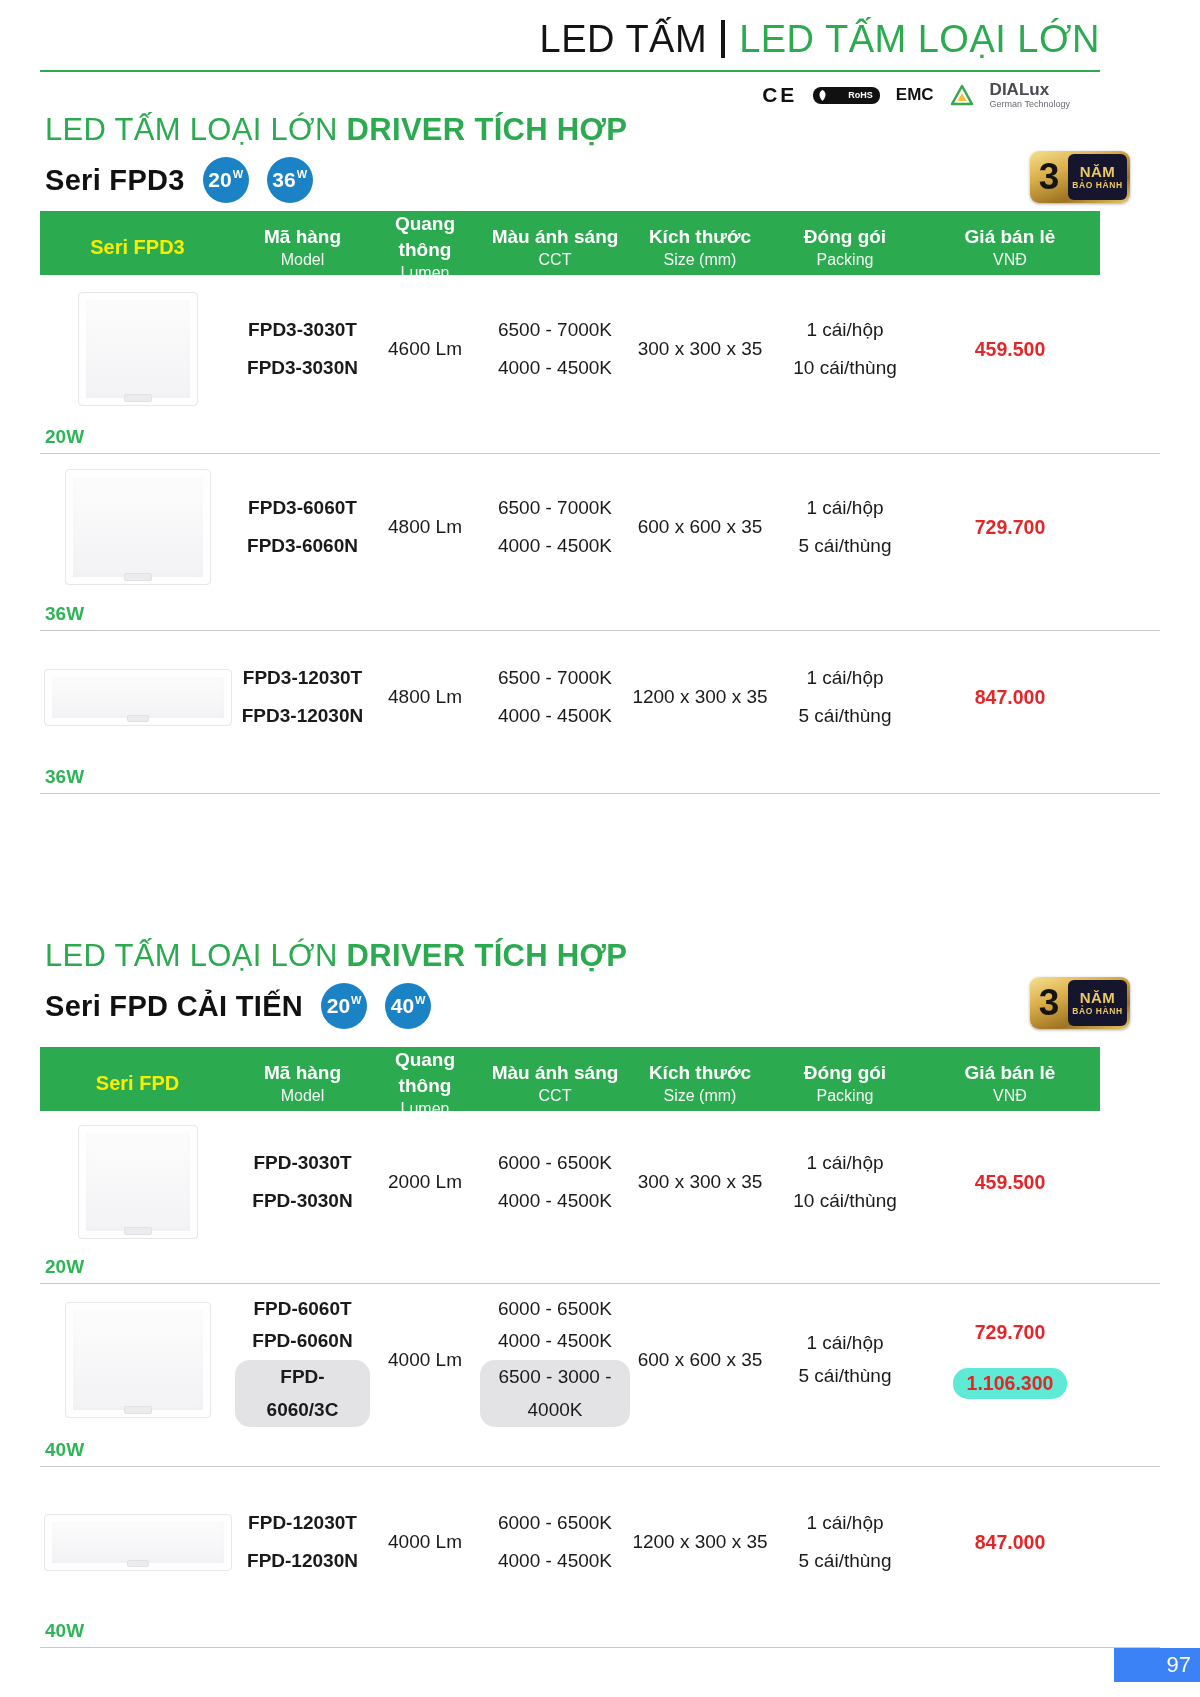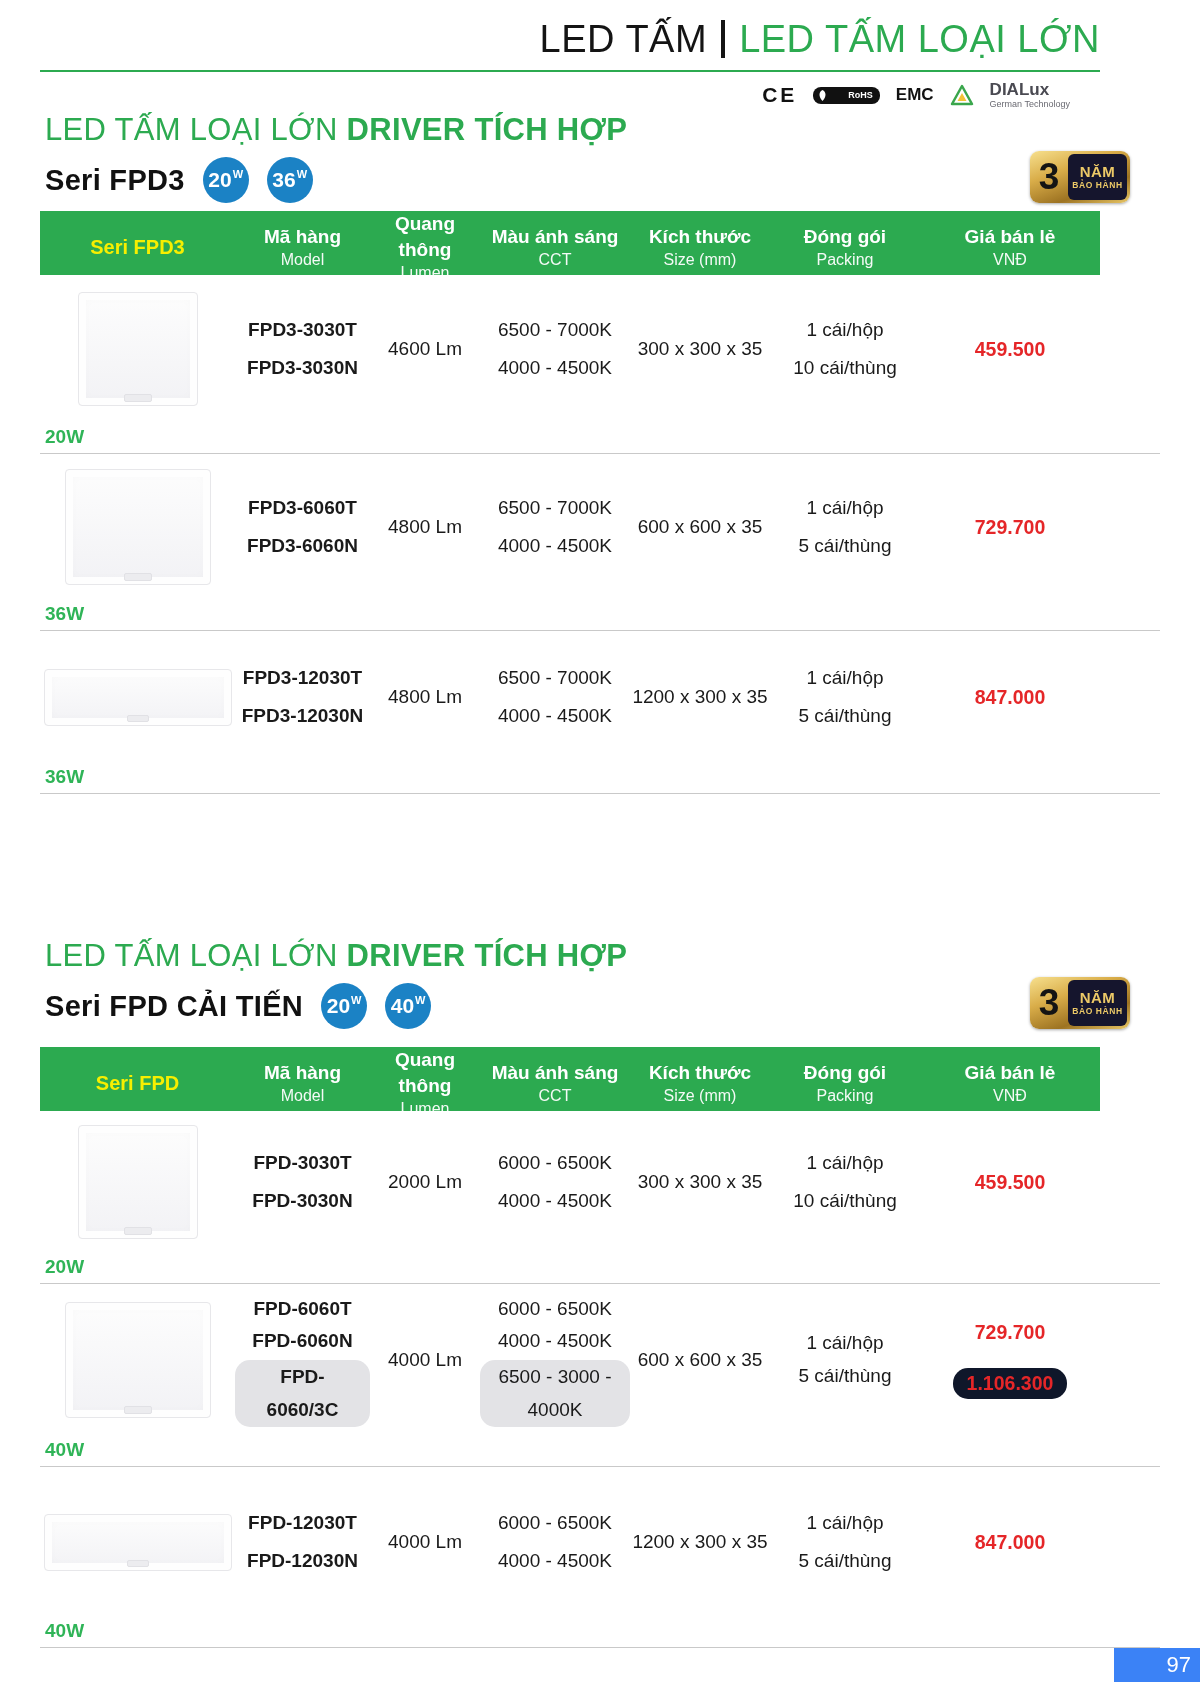--- a/index.html
+++ b/index.html
@@ -63,21 +63,21 @@
   .h-series { color:#f7ef00; font-weight:800; font-size:20px; text-align:center; }
 
   .trow { display:grid; grid-template-columns:195px 135px 110px 150px 140px 150px 180px;
           width:1060px; margin-left:40px; align-items:center; }
   .cell { text-align:center; font-size:19px; color:#1a1a1a; }
   .model { font-weight:700; line-height:2.0; }
   .val   { line-height:2.0; }
   .tight .model, .tight .val { line-height:1.72; }
   .price { color:#e52628; font-weight:800; font-size:19.5px; }
   .pill  { background:#e3e3e6; border-radius:15px; display:inline-block; padding:1px 12px; line-height:1.55; margin-top:2px; }
-  .price-pill { background:#0f172a; border-radius:15px; padding:4px 14px; display:inline-block; }
+  .price-pill { background:#5eead4; border-radius:15px; padding:4px 14px; display:inline-block; }
   .price-stack { display:flex; flex-direction:column; align-items:center; gap:24px; }
 
   .h148{height:148px} .h146{height:146px} .h132{height:132px}
   .h142{height:142px} .h152{height:152px} .h150{height:150px}
 
   .watt { margin:4px 0 6px 45px; color:#2fb457; font-weight:800; font-size:19px; line-height:20px; }
   .sep  { height:1px; background:#c9c9c9; width:1120px; margin-left:40px; }
 
   
   .panel { position:relative; margin:0 auto;

